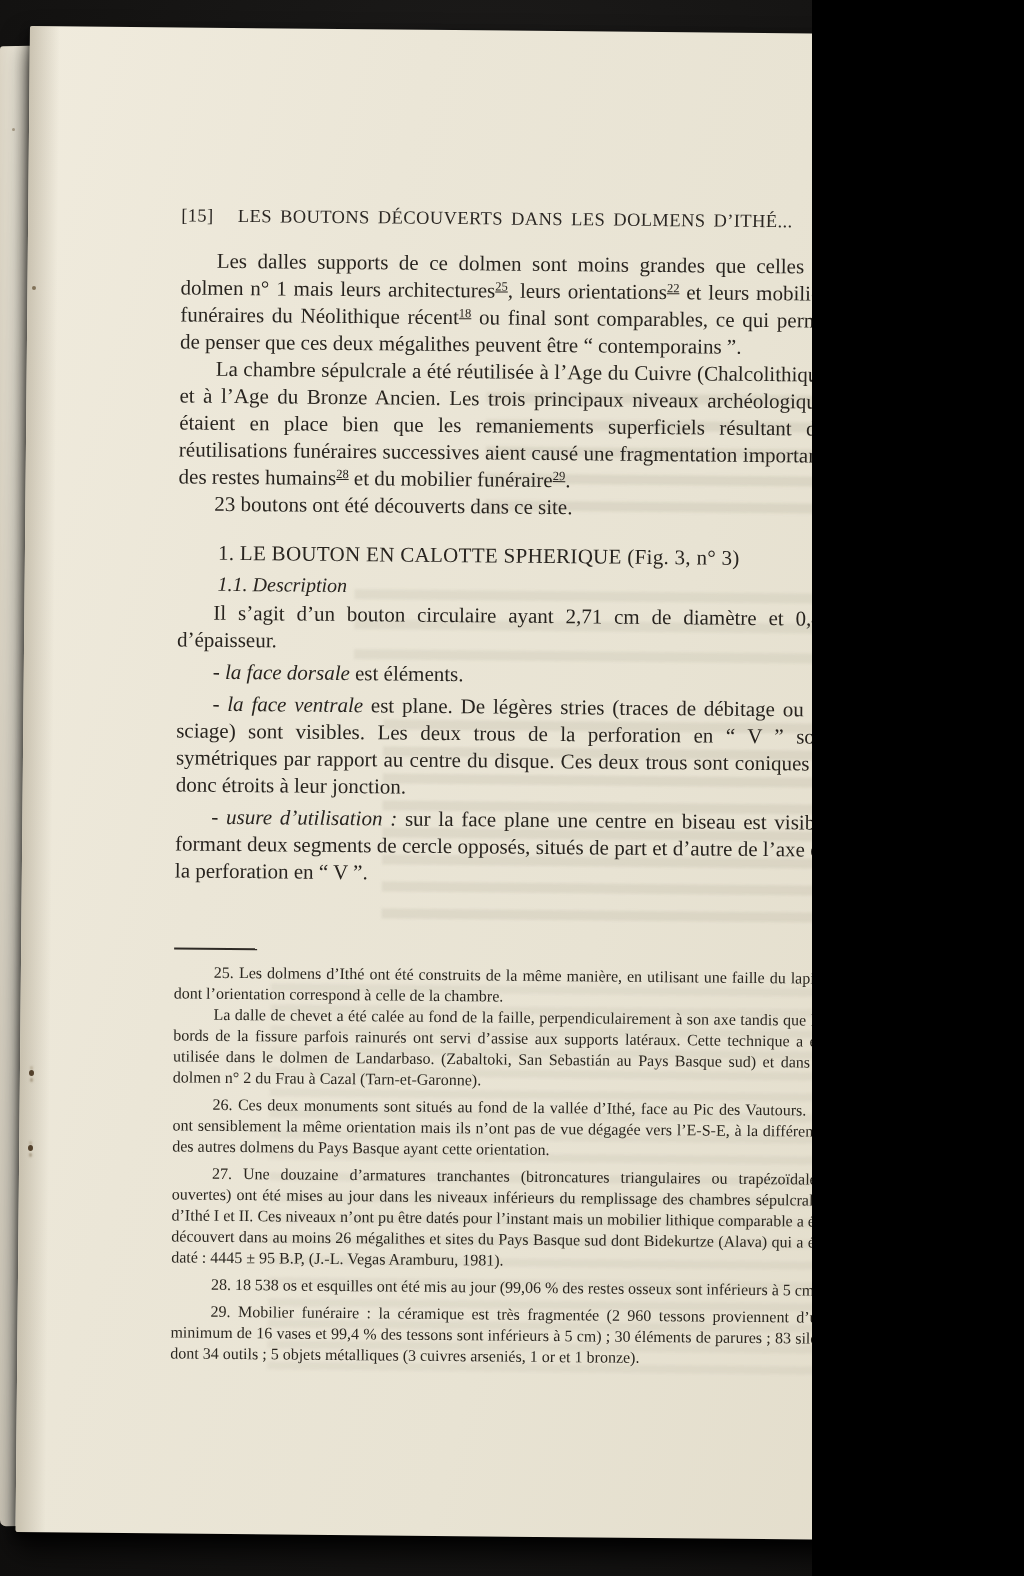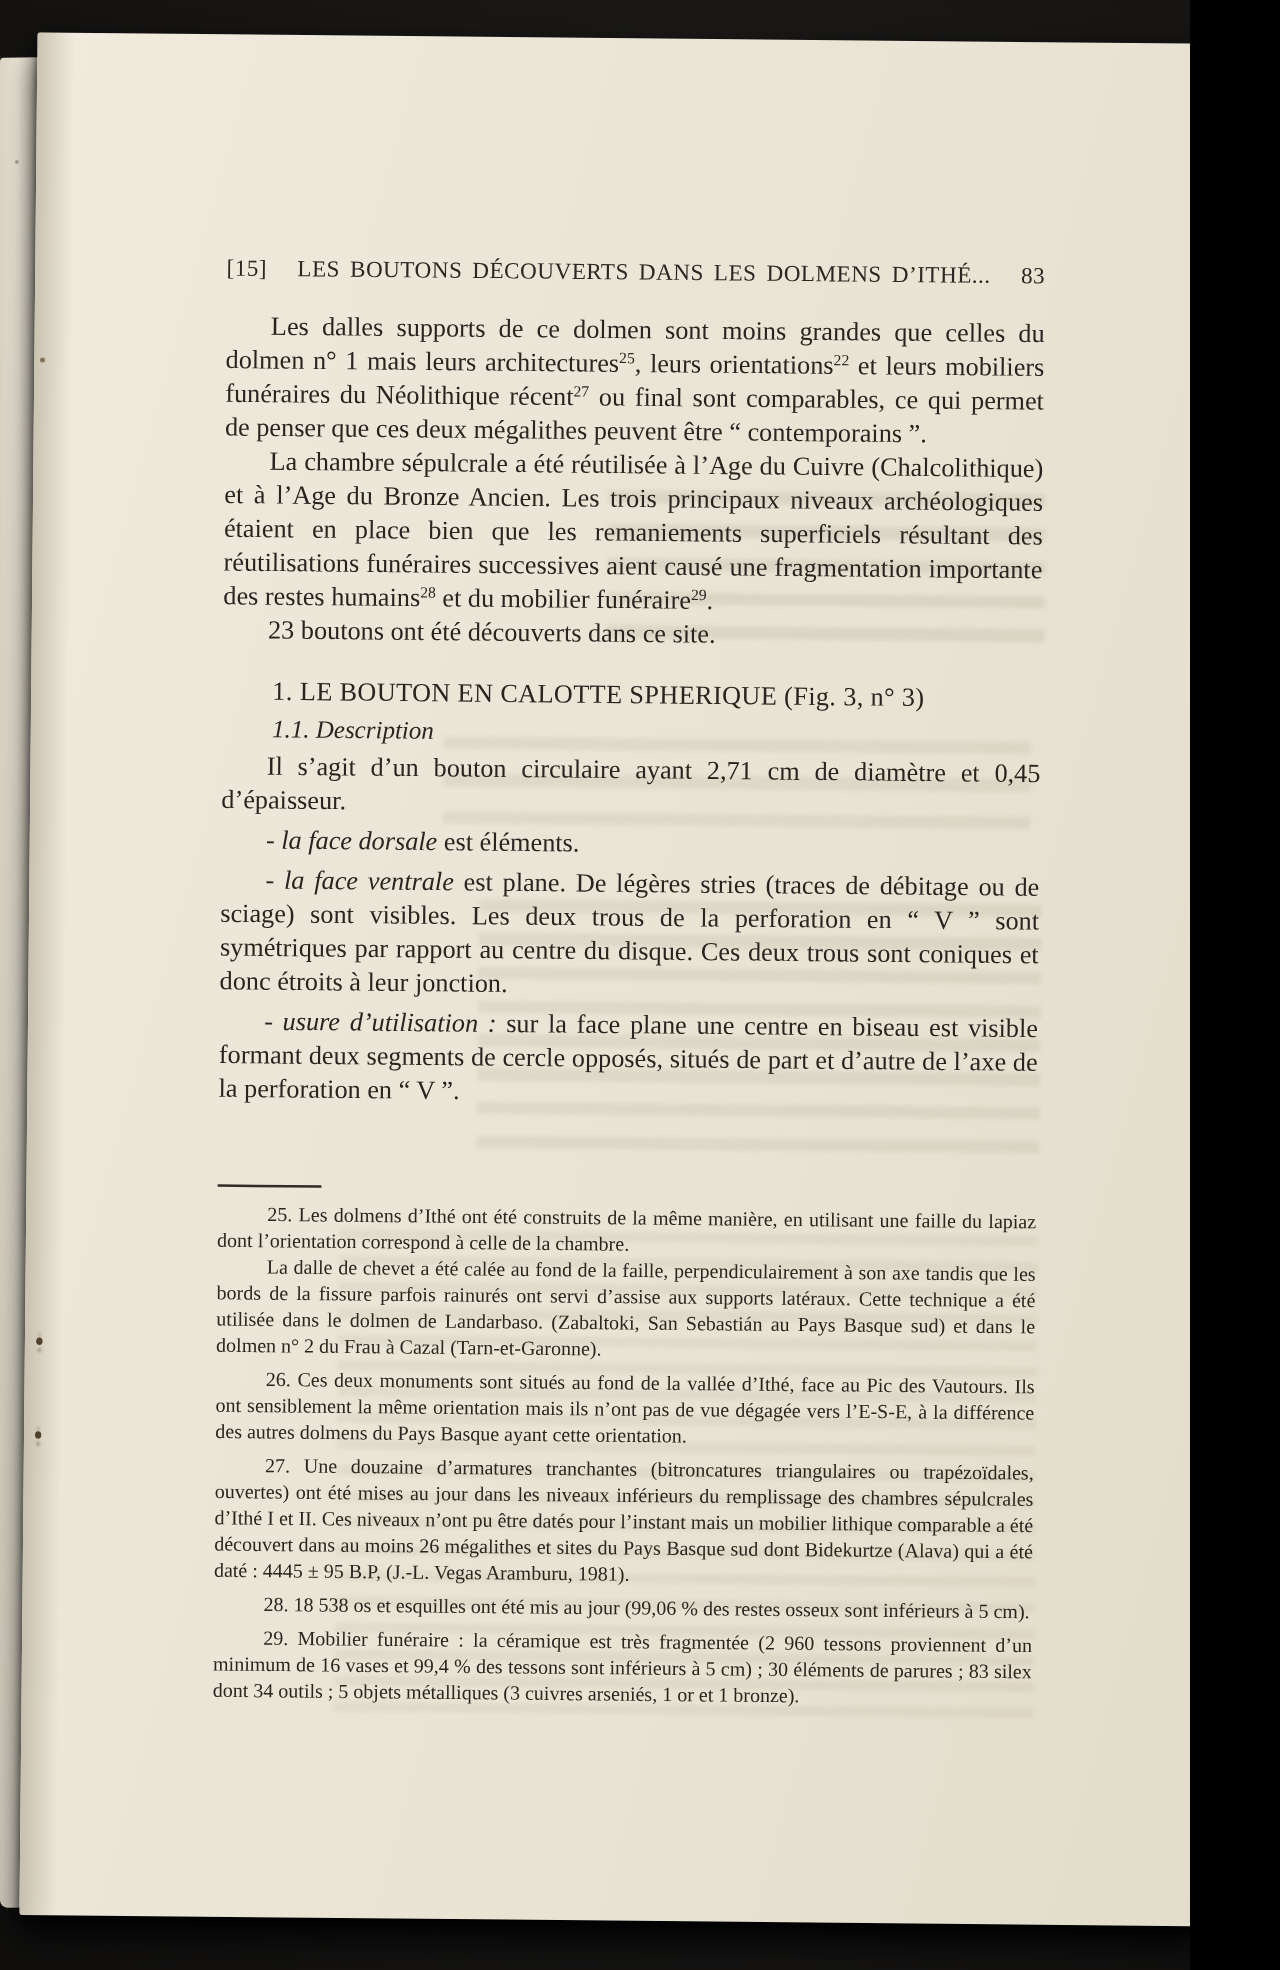--- a/index.html
+++ b/index.html
@@ -1,19 +1,19 @@
 <!DOCTYPE html>
 <html lang="fr"><head>
 <meta charset="utf-8">
 <style>
   html,body{margin:0;padding:0;background:#000;}
   body{width:1024px;height:1576px;overflow:hidden;
        font-family:"Liberation Serif","DejaVu Serif",serif;}
 
-  .scan{position:relative;width:952px;height:1576px;overflow:hidden;
+  .scan{position:relative;width:812px;height:1576px;overflow:hidden;
         background:radial-gradient(ellipse at 60% 35%, #232120 0%, #181716 45%, #100f0e 100%);}
 
   
   .facing-edge{position:absolute;left:0;top:46px;width:31px;height:1480px;
         background:linear-gradient(to right,#ddd6c6 0%,#f1ecdd 45%,#ece6d6 85%,#d8d1bf 100%);
         transform:skewY(-0.8deg);border-radius:3px 0 0 6px;}
 
   
   .page{position:absolute;left:30px;top:26px;width:952px;height:1506px;
         transform:rotate(0.55deg);transform-origin:0 0;
@@ -34,21 +34,21 @@
   
   .header{position:absolute;left:153px;top:178px;width:655px;display:flex;align-items:baseline;
         font-size:18.5px;letter-spacing:0.4px;color:#2b2723;}
   .header .h-title{flex:1;text-align:center;word-spacing:3px;}
 
   
   .content{position:absolute;left:153px;top:220px;width:655px;
         font-size:21px;line-height:27px;text-align:justify;color:#28241f;}
   .content p{margin:0;text-indent:36px;}
   .content p.dash{margin-top:5px;}
-  .content sup{font-size:12.5px;line-height:0;vertical-align:7px;}
+  .content sup{font-size:12.5px;line-height:0;vertical-align:7px;text-decoration:underline;}
   .section-heading{margin:22px 0 0 0;text-indent:40px;font-size:21px;letter-spacing:0.3px;
         white-space:nowrap;text-align:left;}
   .subsection-heading{margin:4px 0 2px 0;text-indent:40px;font-style:italic;font-size:20px;text-align:left;}
 
   
   .fn-rule{position:absolute;left:153px;top:920px;width:83px;height:2px;background:#2f2b26;}
   .footnotes{position:absolute;left:153px;top:934px;width:655px;
         font-size:16px;line-height:21px;text-align:justify;color:#2a261f;}
   .footnotes p{margin:0;text-indent:40px;}
   .footnotes p.fn-gap{margin-top:6px;}
@@ -86,21 +86,21 @@
     <div class="ghost g3"></div>
     <div class="ghost g4"></div>
 
     <div class="header">
       <span class="h-num">[15]</span>
       <span class="h-title">LES BOUTONS DÉCOUVERTS DANS LES DOLMENS D’ITHÉ...</span>
       <span class="h-page">83</span>
     </div>
 
     <div class="content">
-      <p><span>Les dalles supports de ce dolmen sont moins grandes que celles du dolmen n° 1 mais leurs architectures</span><sup>25</sup><span>, leurs orientations</span><sup>22</sup><span> et leurs mobiliers funéraires du Néolithique récent</span><sup>27</sup><span> ou final sont comparables, ce qui permet de penser que ces deux mégalithes peuvent être “ contemporains ”.</span></p>
+      <p><span>Les dalles supports de ce dolmen sont moins grandes que celles du dolmen n° 1 mais leurs architectures</span><sup>25</sup><span>, leurs orientations</span><sup>22</sup><span> et leurs mobiliers funéraires du Néolithique récent</span><sup>18</sup><span> ou final sont comparables, ce qui permet de penser que ces deux mégalithes peuvent être “ contemporains ”.</span></p>
       <p><span>La chambre sépulcrale a été réutilisée à l’Age du Cuivre (Chalcolithique) et à l’Age du Bronze Ancien. Les trois principaux niveaux archéologiques étaient en place bien que les remaniements superficiels résultant des réutilisations funéraires successives aient causé une fragmentation importante des restes humains</span><sup>28</sup><span> et du mobilier funéraire</span><sup>29</sup><span>.</span></p>
       <p><span>23 boutons ont été découverts dans ce site.</span></p>
 
       <div class="section-heading">1. LE BOUTON EN CALOTTE SPHERIQUE (Fig. 3, n° 3)</div>
       <div class="subsection-heading">1.1. Description</div>
 
       <p><span>Il s’agit d’un bouton circulaire ayant 2,71 cm de diamètre et 0,45 d’épaisseur.</span></p>
       <p class="dash"><span>- </span><i>la face dorsale</i><span> est éléments.</span></p>
       <p class="dash"><span>- </span><i>la face ventrale</i><span> est plane. De légères stries (traces de débitage ou de sciage) sont visibles. Les deux trous de la perforation en “ V ” sont symétriques par rapport au centre du disque. Ces deux trous sont coniques et donc étroits à leur jonction.</span></p>
       <p class="dash"><span>- </span><i>usure d’utilisation :</i><span> sur la face plane une centre en biseau est visible formant deux segments de cercle opposés, situés de part et d’autre de l’axe de la perforation en “ V ”.</span></p>

